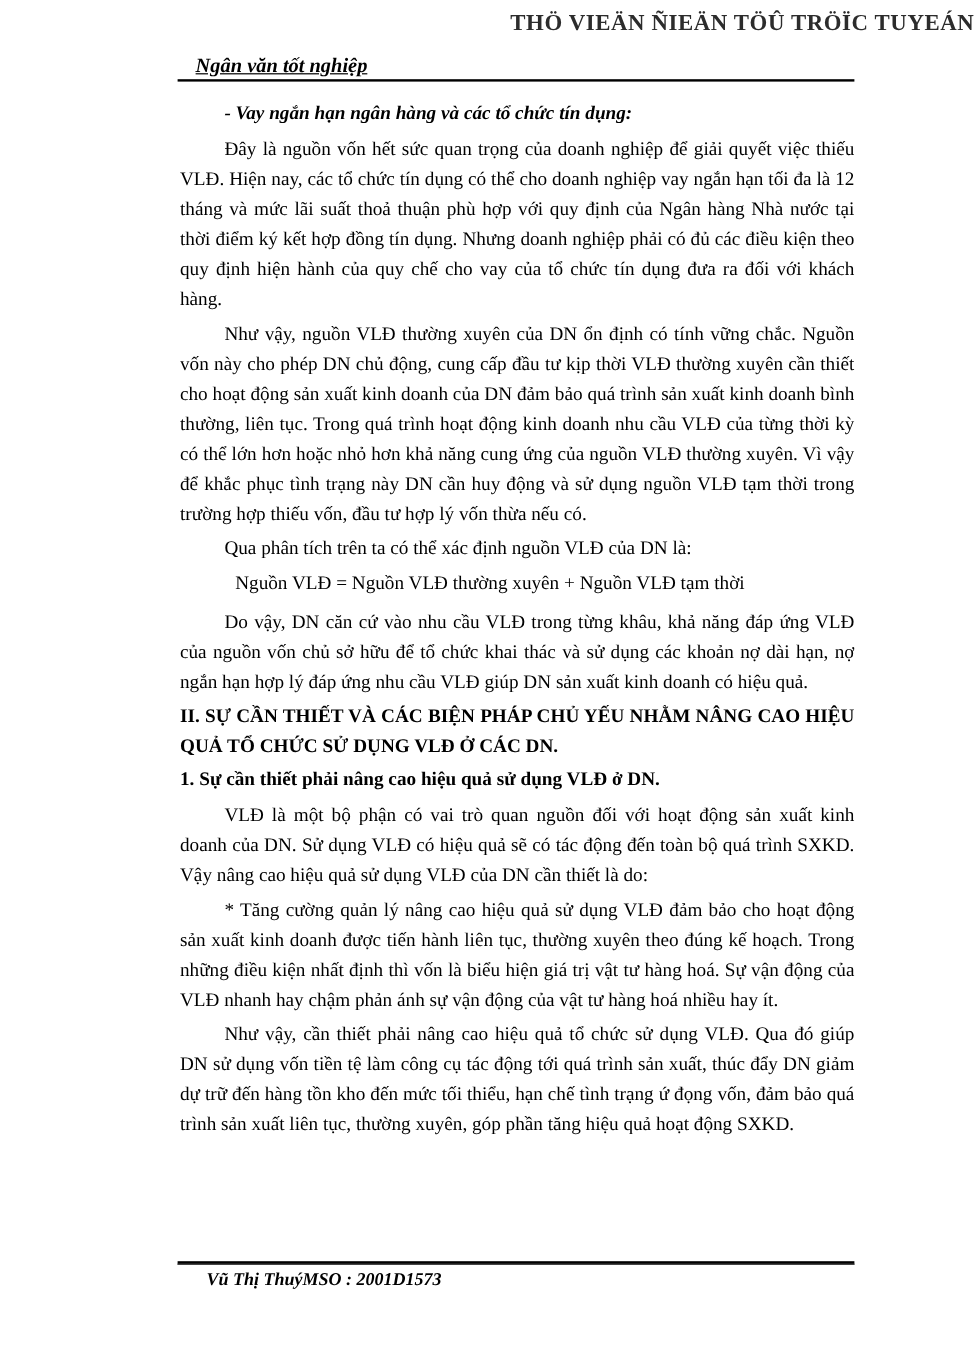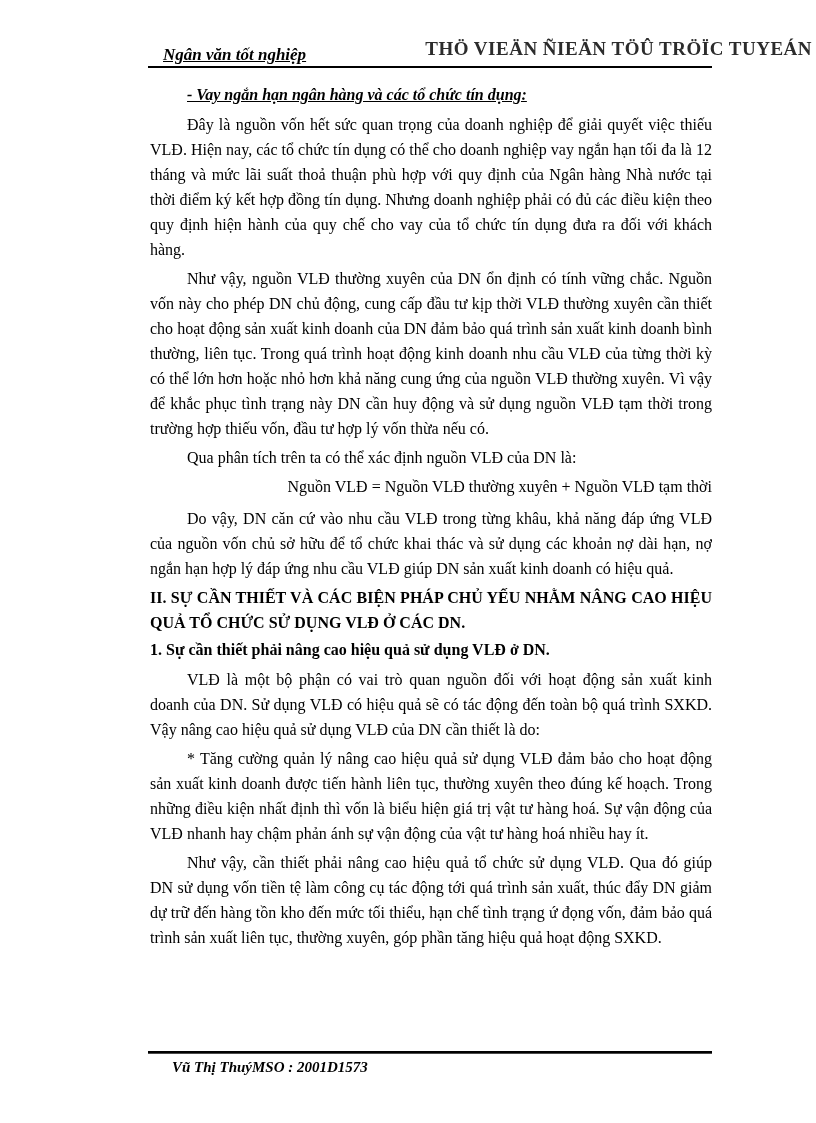--- a/index.html
+++ b/index.html
@@ -12,21 +12,21 @@
     width: 816px;
     height: 1123px;
     background: #ffffff;
     font-family: "Liberation Serif", serif;
     color: #000000;
     overflow: hidden;
     margin: 0 auto;
   }
   .watermark {
     position: absolute;
-    top: 38px;
+    top: 9px;
     left: 0;
     width: 812px;
     text-align: right;
     font-size: 19px;
     font-weight: bold;
     letter-spacing: 0.5px;
     color: #2c2c2c;
     white-space: nowrap;
     font-family: "Liberation Serif", serif;
   }
@@ -59,25 +59,24 @@
     overflow: hidden;
   }
   .body-area p {
     margin: 0 0 4px 0;
     text-indent: 37px;
   }
   p.list-heading {
     font-weight: bold;
     font-style: italic;
     margin-bottom: 5px;
-    text-decoration: underline;
   }
   p.formula {
     text-indent: 46px;
-    text-align: right;
+    text-align: left;
     margin-bottom: 7px;
   }
   p.section-heading {
     font-weight: bold;
     text-indent: 0;
     margin-top: 2px;
     margin-bottom: 2px;
   }
   p.subsection-heading {
     font-weight: bold;

